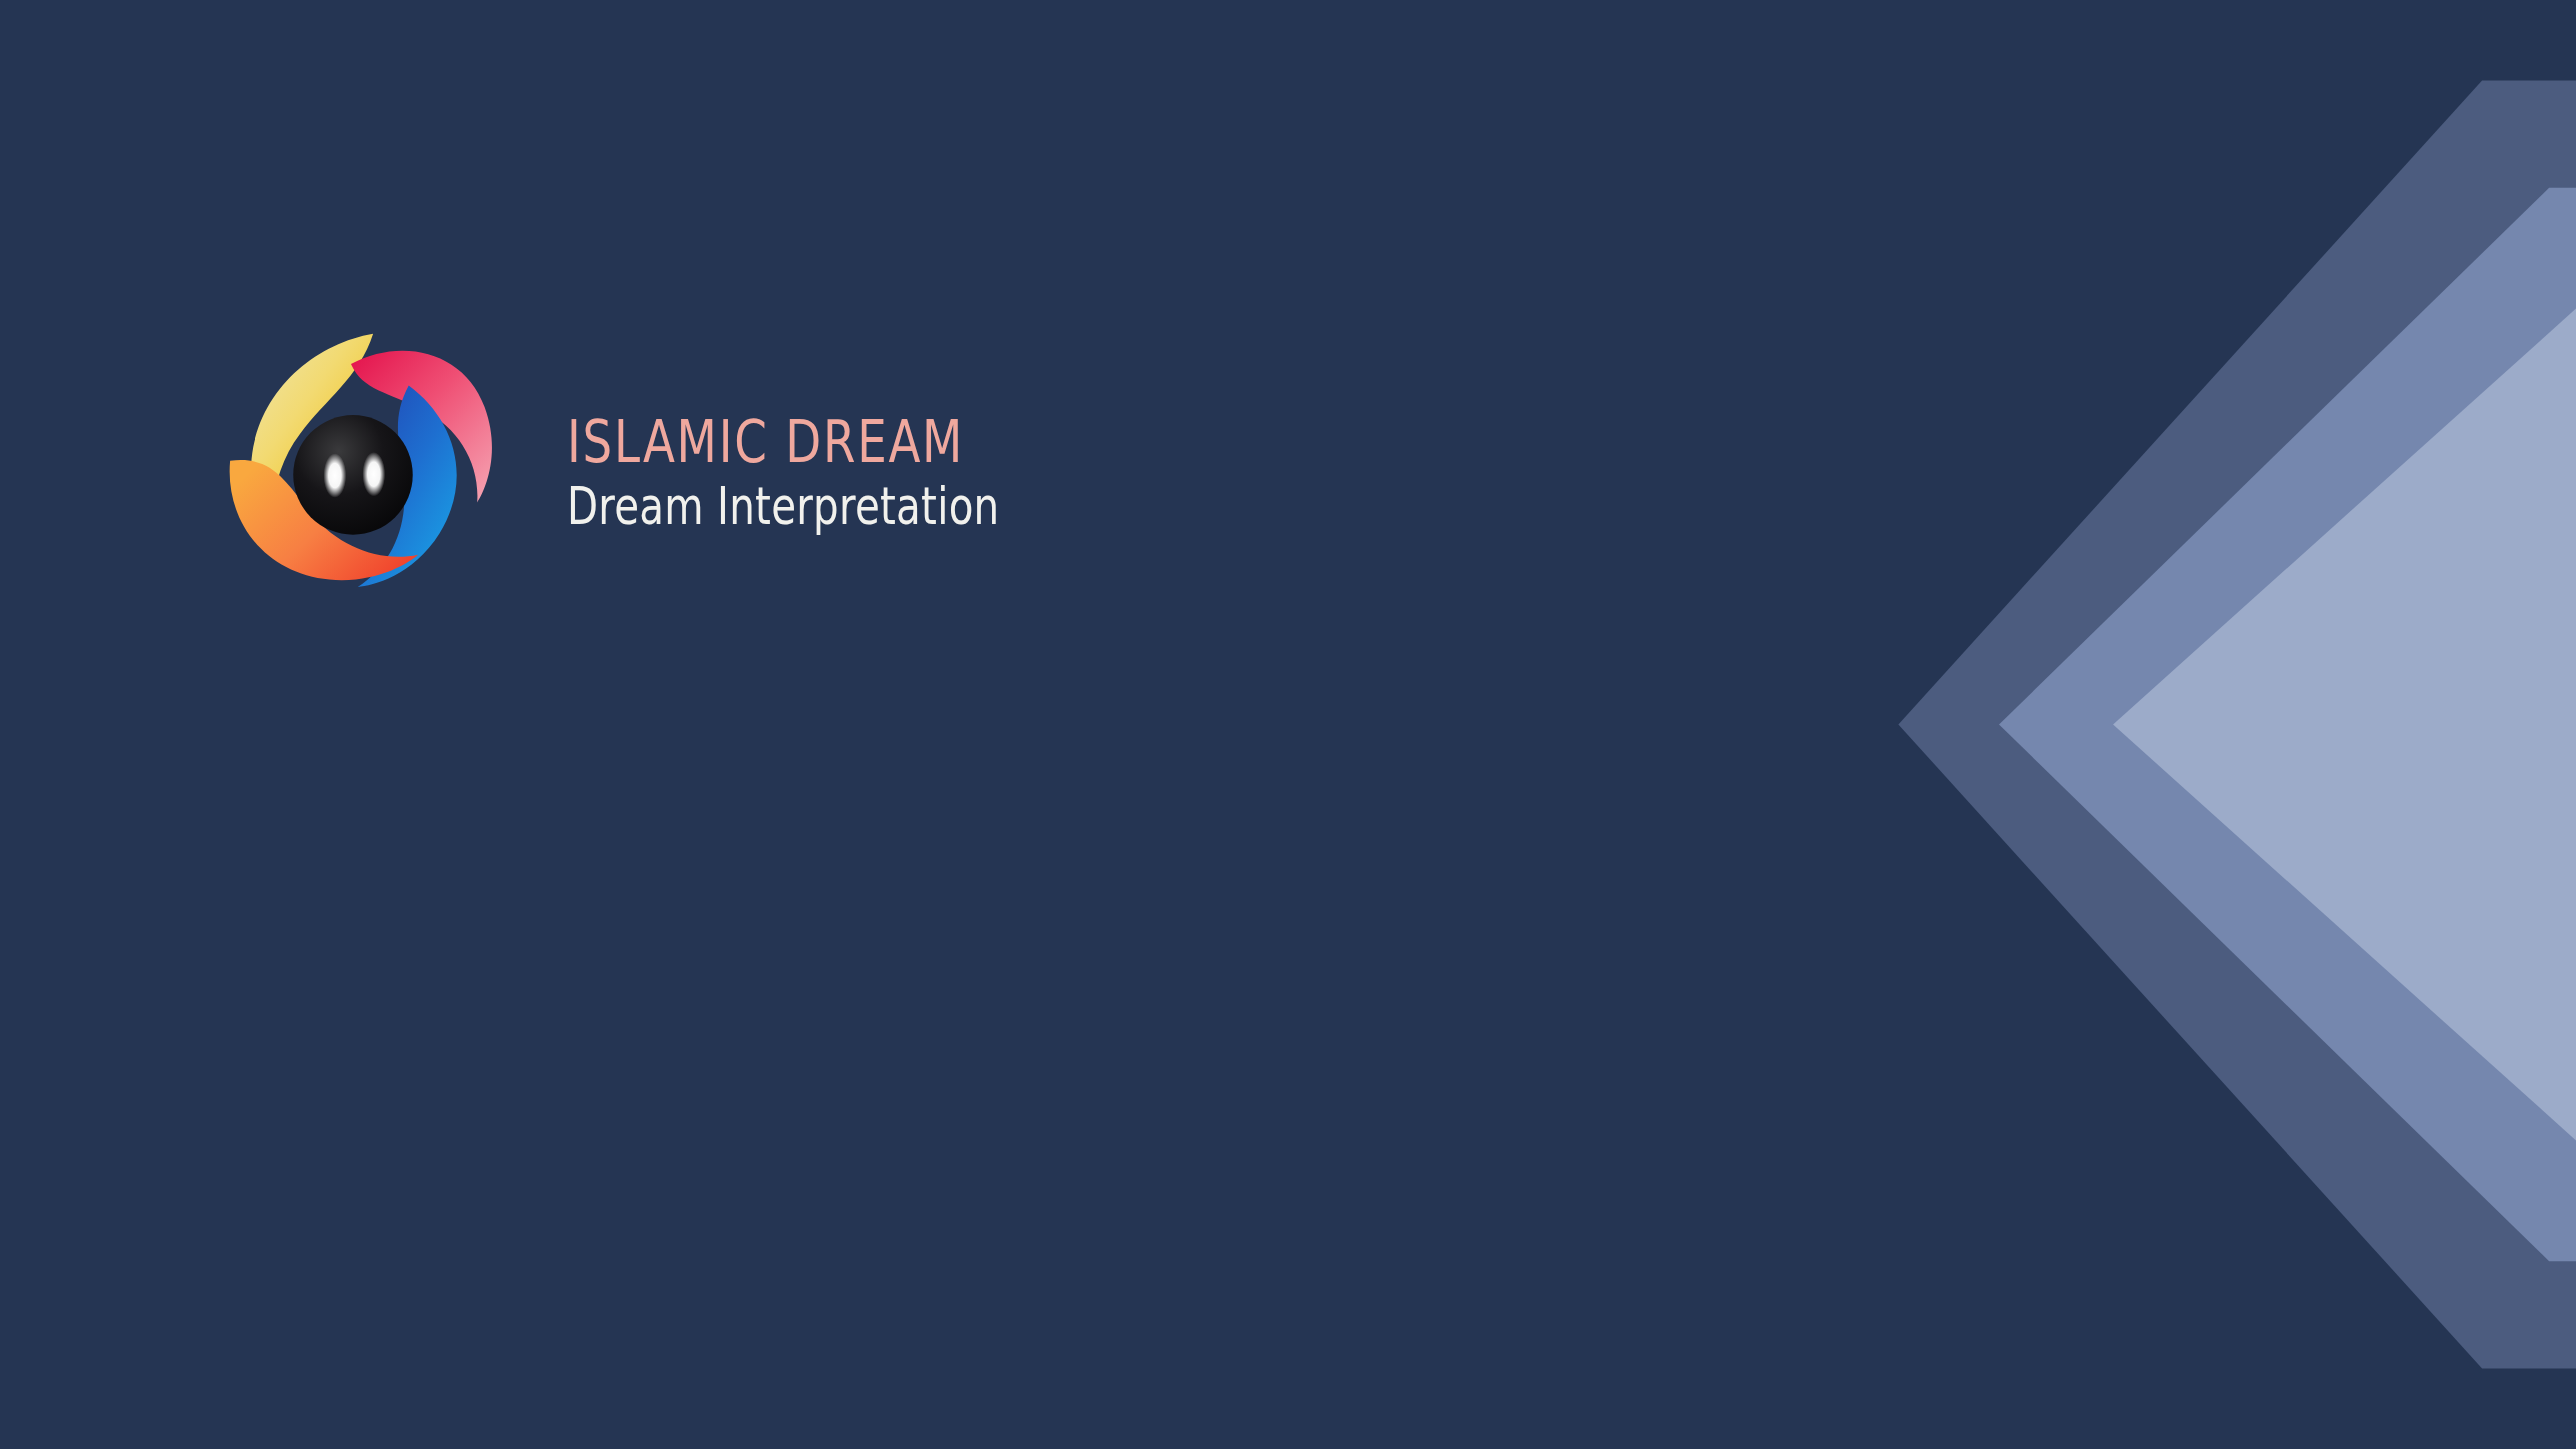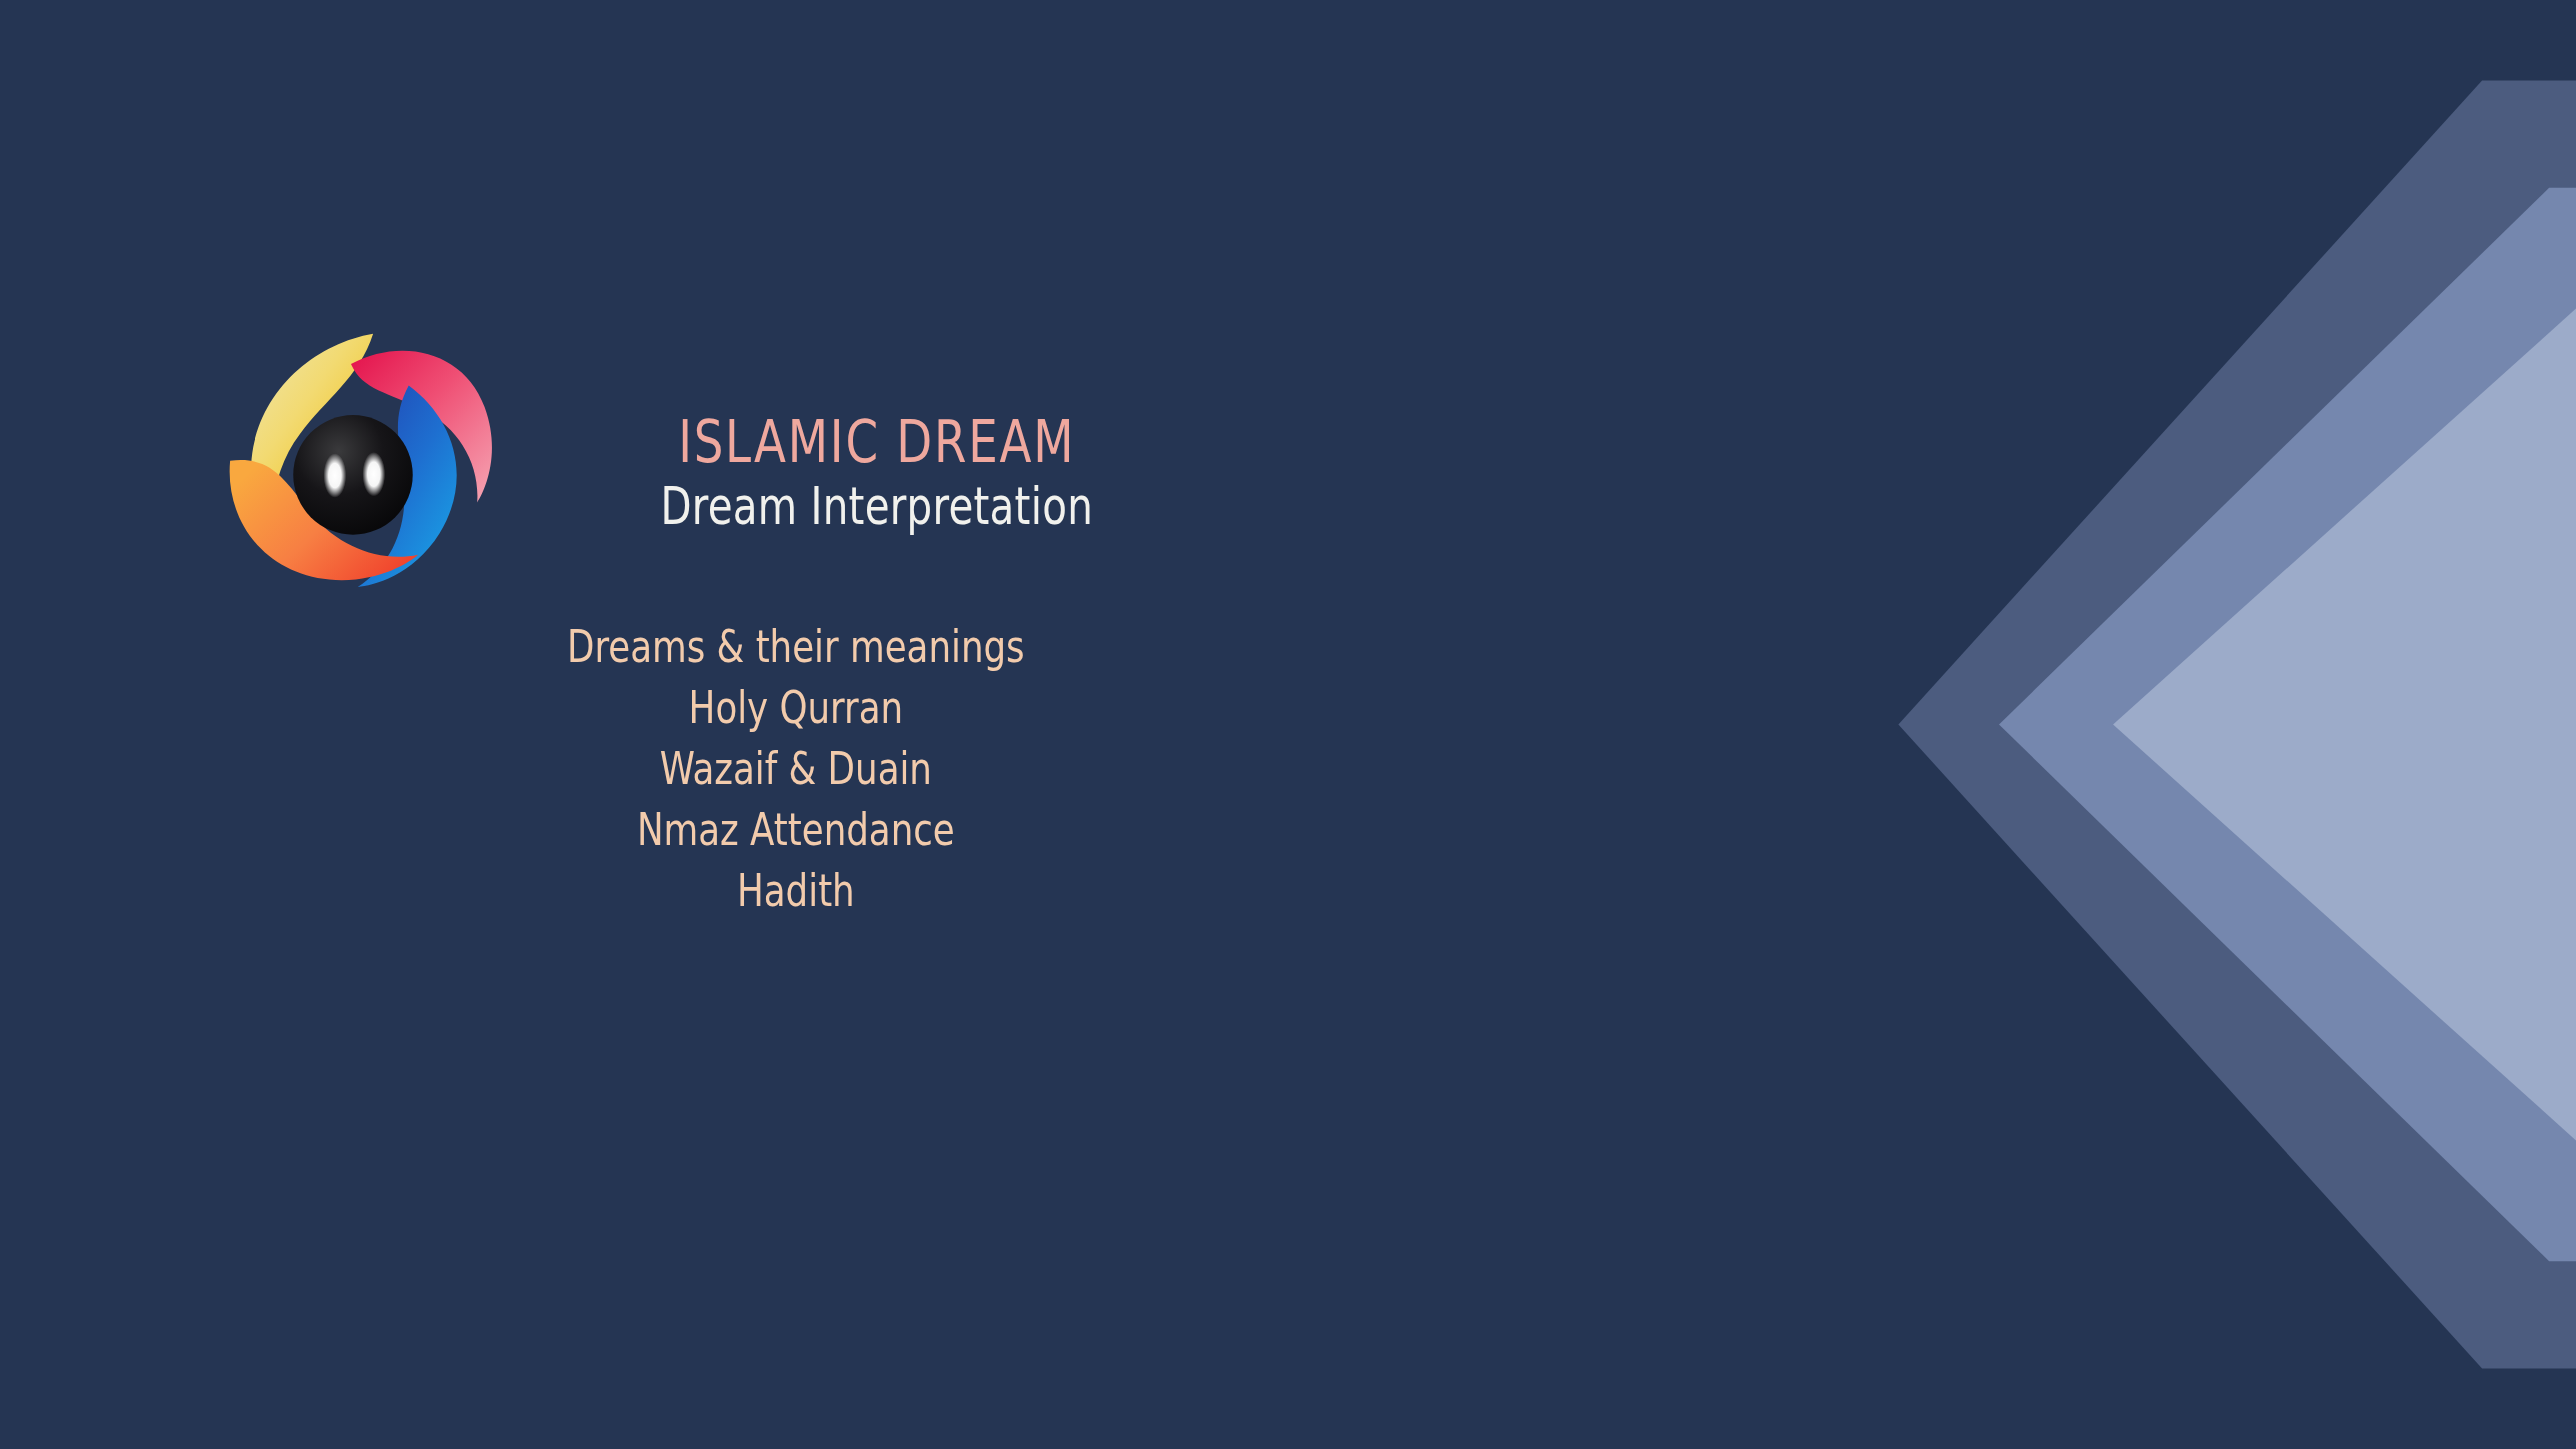--- a/index.html
+++ b/index.html
@@ -7,21 +7,20 @@
     padding: 0;
     background: #253553;
   }
   #stage {
     position: relative;
     width: 2576px;
     height: 1449px;
     background: #253553;
     overflow: hidden;
     font-family: "Liberation Sans", sans-serif;
-    text-align: center;
   }
 
   
   #chevrons {
     position: absolute;
     top: 0;
     right: 0;
     width: 738px;
     height: 1449px;
     pointer-events: none;
@@ -159,22 +158,15 @@
       <ellipse cx="180" cy="254" rx="17" ry="33" fill="url(#gEye)"></ellipse>
       <ellipse cx="238" cy="252" rx="17" ry="33" fill="url(#gEye)"></ellipse>
     </svg>
 
     <div id="brand-text">
       <div id="app-title" style="color: rgb(239, 168, 158);">ISLAMIC DREAM</div>
       <div id="app-subtitle" style="color: rgb(241, 241, 237);">Dream Interpretation</div>
     </div>
   </div>
 
-  <ul id="feature-list">
-    <li style="color: rgb(242, 203, 172);">Dreams &amp; their meanings</li>
-    <li style="color: rgb(242, 203, 172);">Holy Qurran</li>
-    <li style="color: rgb(242, 203, 172);">Wazaif &amp; Duain</li>
-    <li style="color: rgb(242, 203, 172);">Nmaz Attendance</li>
-    <li style="color: rgb(242, 203, 172);">Hadith</li>
-  </ul>
 
 </div>
 
 
 </body></html>

